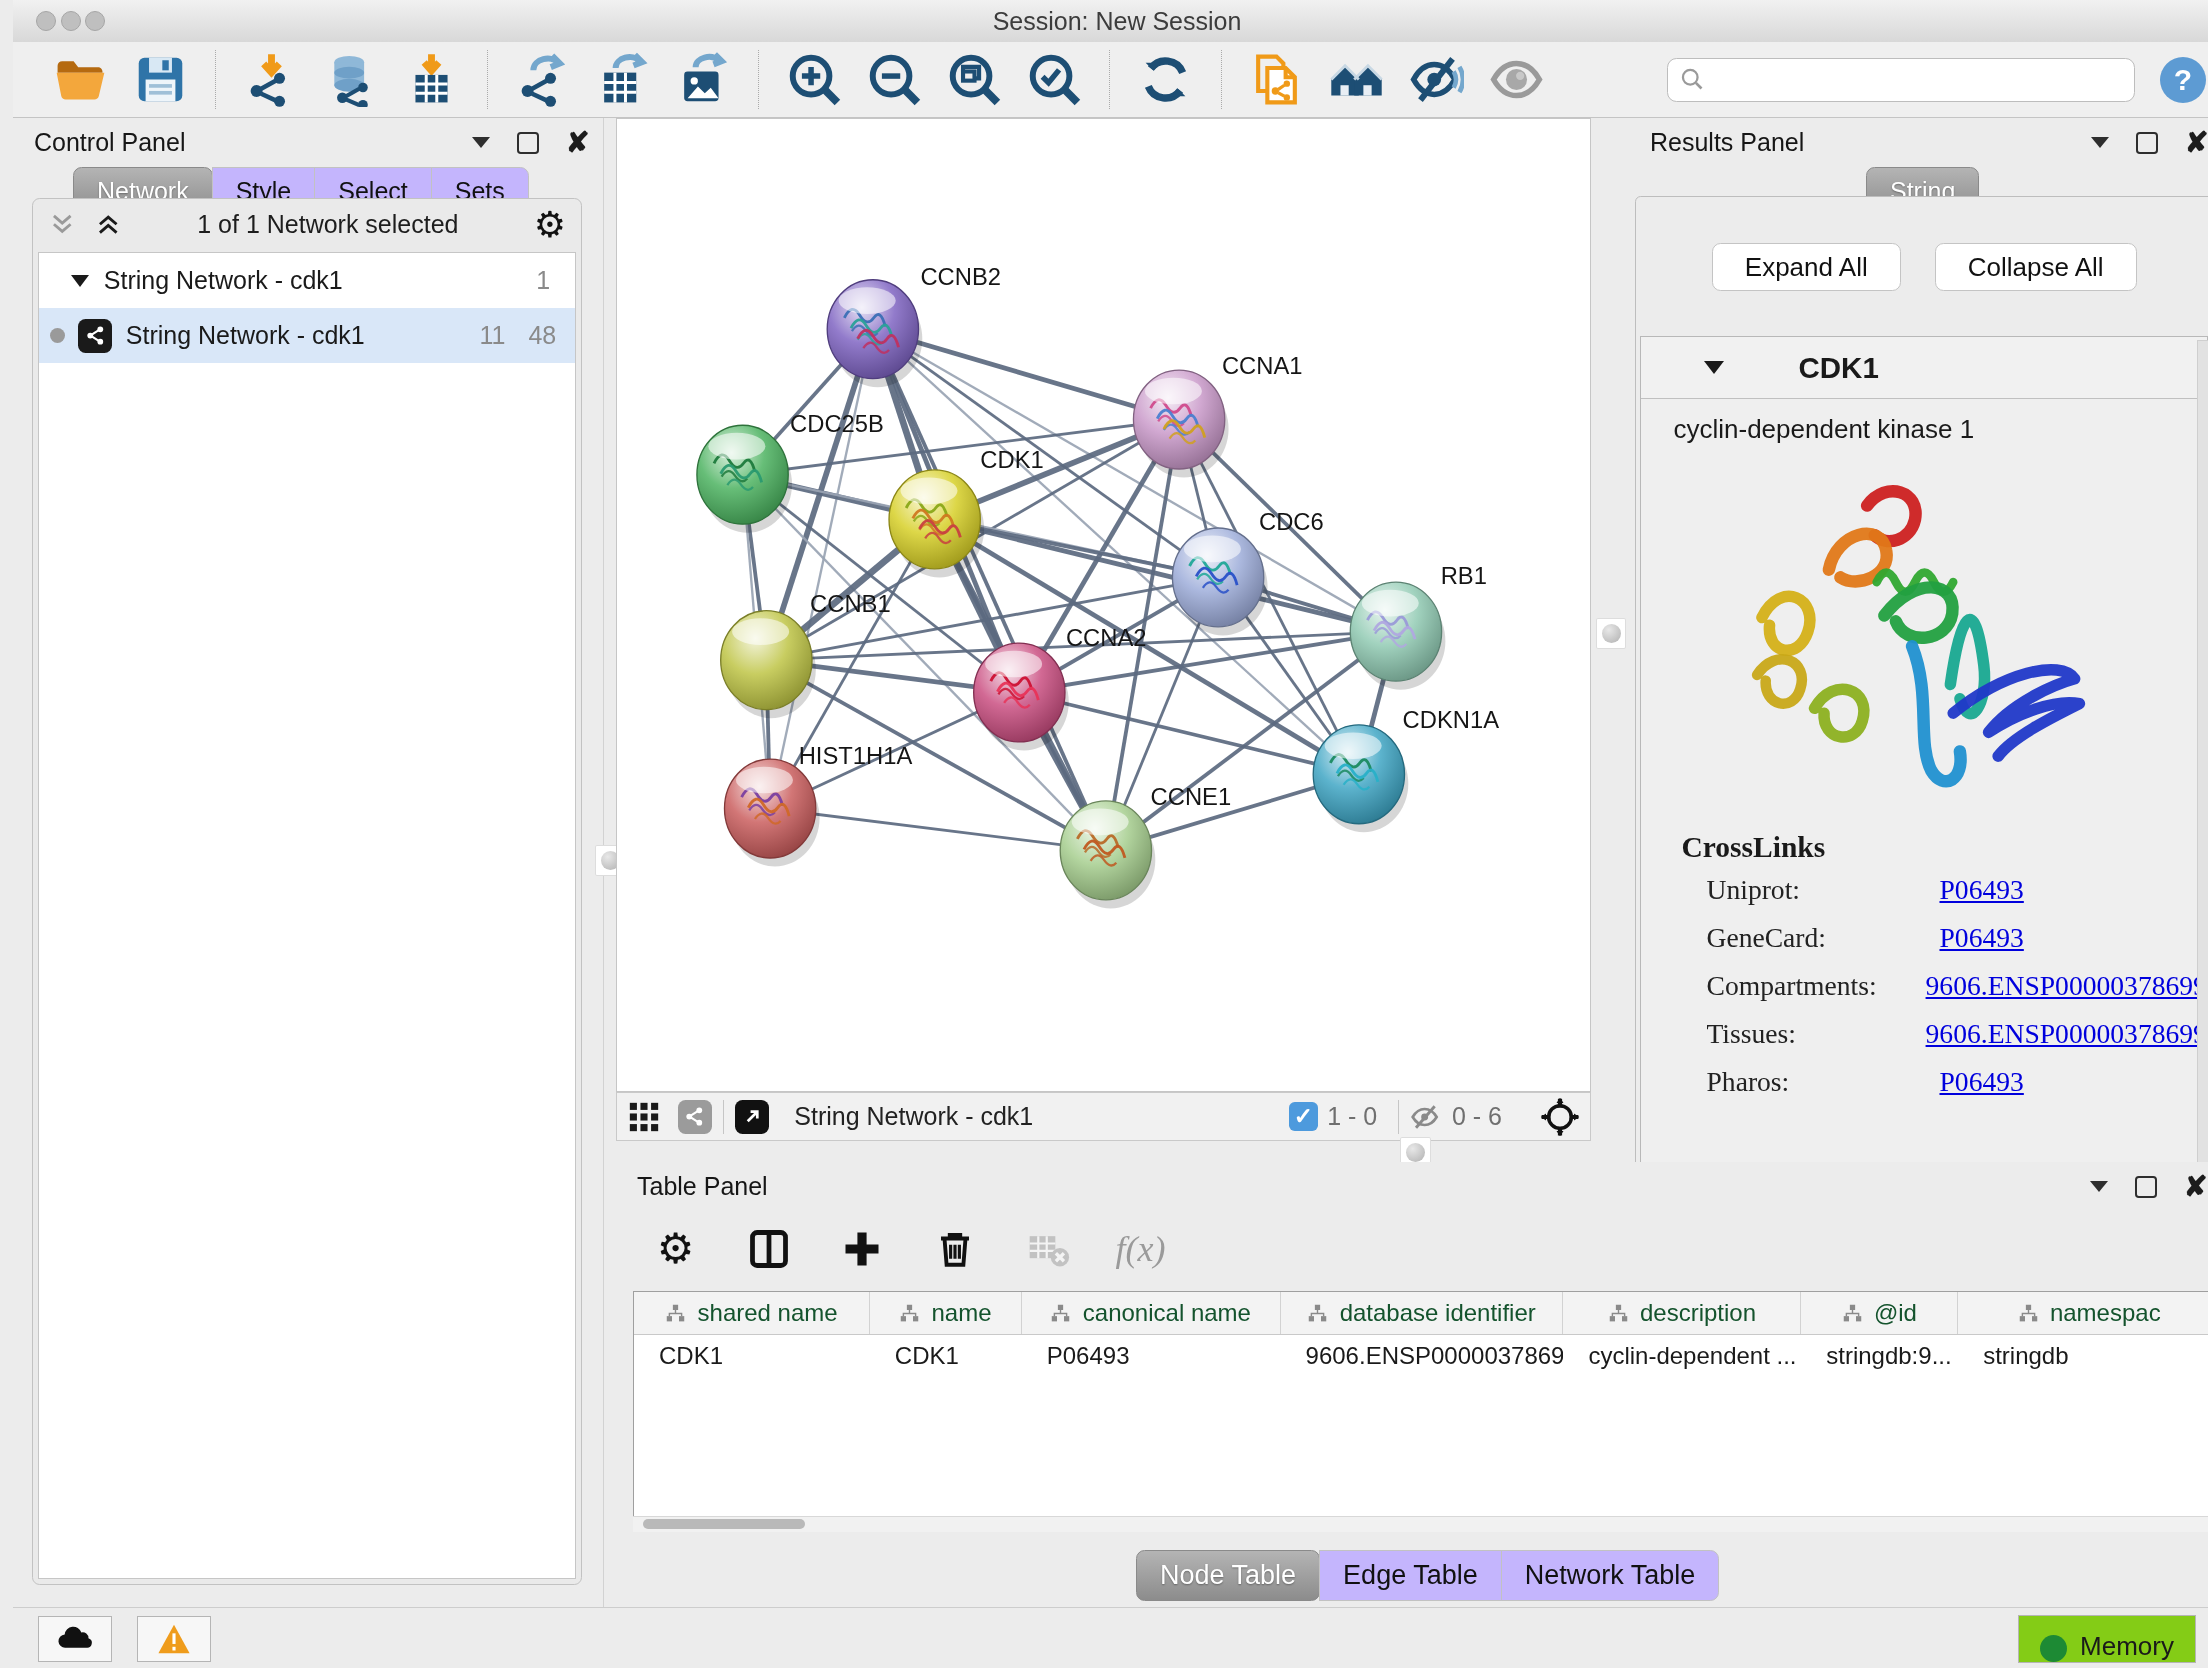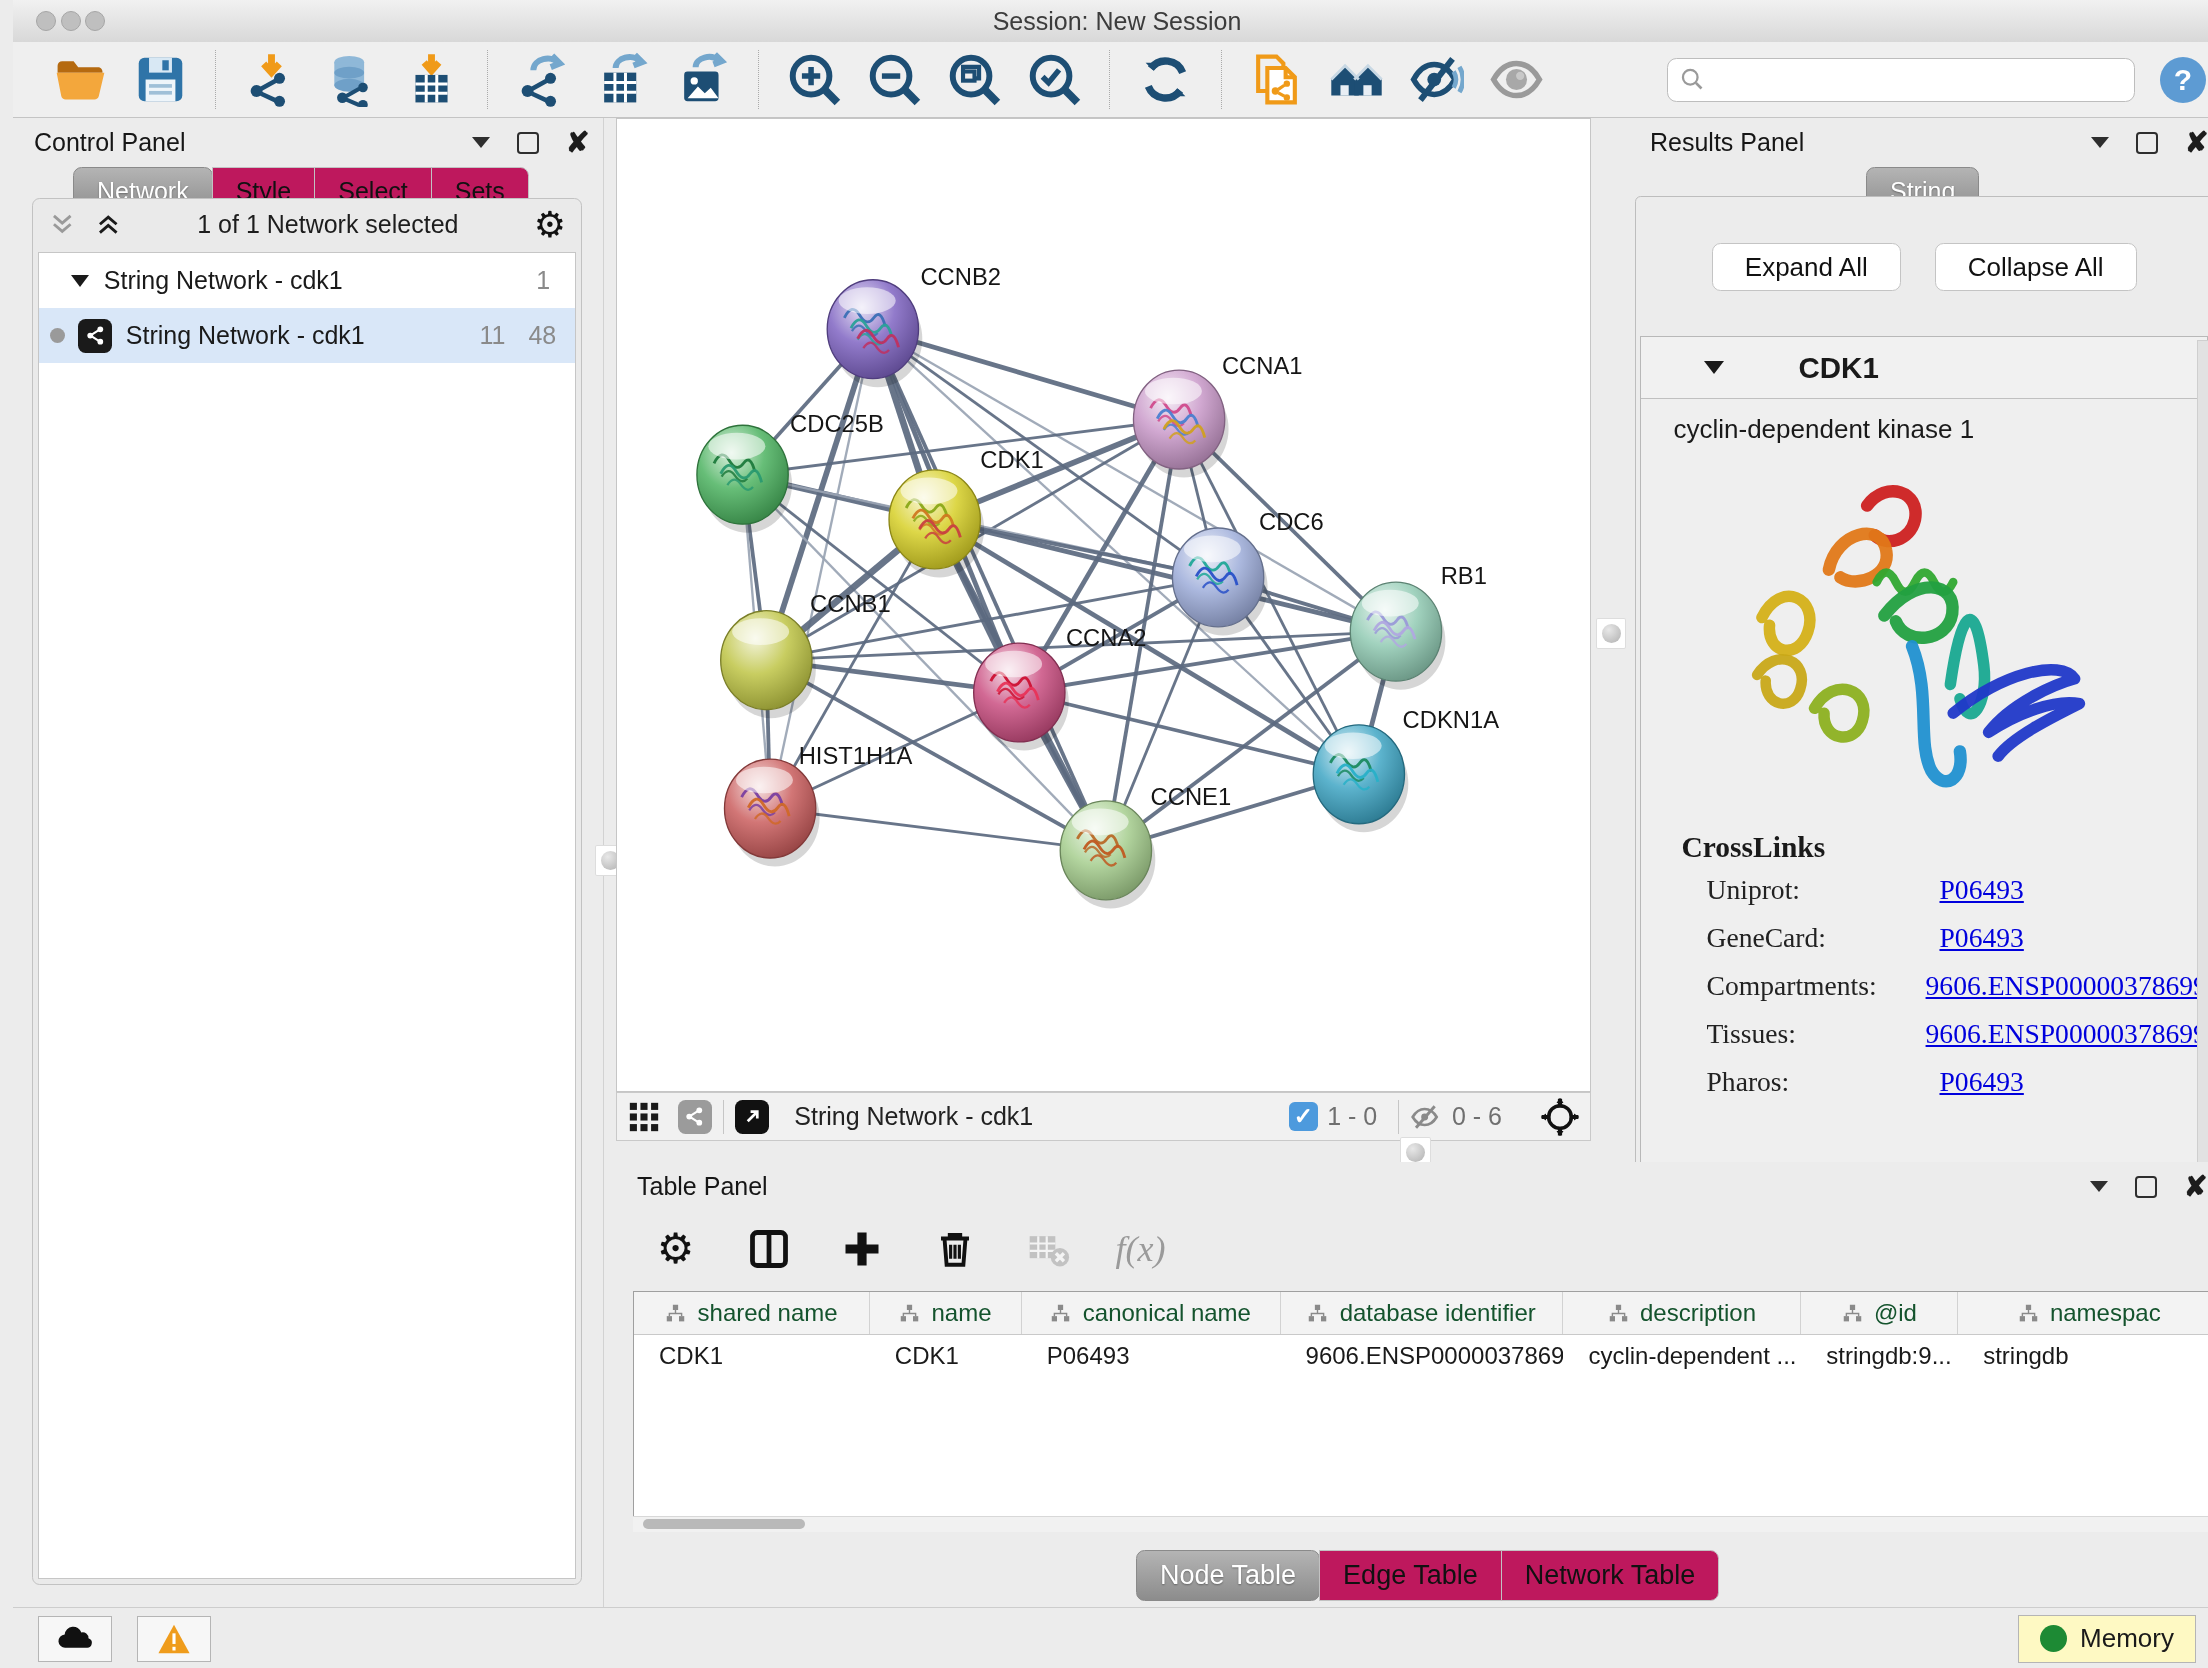--- a/index.html
+++ b/index.html
@@ -32,21 +32,21 @@
   .phead{height:38px;display:flex;align-items:center;padding:5.7px 13.3px 0 21px;}
   .phead .ptitle{font-size:25px;color:#161616;}
   .win-ctl{margin-left:auto;display:flex;align-items:center;gap:27px;}
   .tri-down{width:0;height:0;border-left:9.5px solid transparent;border-right:9.5px solid transparent;
     border-top:11.4px solid #2e2e2e;}
   .float-box{width:18px;height:18px;border:2.9px solid #2e2e2e;border-radius:3.8px;}
   .x-glyph{font-size:28.5px;font-weight:bold;color:#1c1c1c;line-height:19px;}
 
   .seg{display:flex;}
   .seg .tab{height:46px;padding:0 23px;display:flex;align-items:center;font-size:25px;
-    background:#be185d;border:1px solid #c2c2c2;margin-left:-1px;color:#111;}
+    background:#c4b5fd;border:1px solid #c2c2c2;margin-left:-1px;color:#111;}
   .seg .tab:first-child{border-radius:8.6px 0 0 8.6px;}
   .seg .tab:last-child{border-radius:0 8.6px 8.6px 0;}
   .seg .tab.sel{background:linear-gradient(#b4b4b4,#8c8c8c);color:#fff;border-color:#8a8a8a;
     border-radius:8.6px;text-shadow:0 1px 1.9px rgba(0,0,0,.35);}
 
   
   .control-panel{left:0;top:118px;width:590px;height:1489px;background:#ececec;}
   .cp-tabs{position:absolute;left:61px;top:49px;}
   .cp-frame{position:absolute;left:19px;top:80px;width:550px;height:1387px;background:#eaeaea;
     border:1px solid #c2c2c2;border-radius:7.6px;box-sizing:border-box;}
@@ -120,22 +120,22 @@
   .hscroll{position:absolute;left:17px;right:0;top:354px;height:15px;background:#f1f1f1;
     border-top:1px solid #d8d8d8;}
   .hthumb{position:absolute;left:9.5px;top:1.9px;width:162px;height:10.5px;border-radius:5.7px;background:#b9b9b9;}
   .tp-tabs{position:absolute;left:521px;top:388px;}
 
   
   .statusbar{left:0;top:1607px;width:2208px;height:61px;background:#ececec;
     border-top:1px solid #cdcdcd;display:flex;align-items:center;}
   .sb-btn{width:72px;height:44px;background:#f7f7f7;border:1.9px solid #b5b5b5;display:flex;
     align-items:center;justify-content:center;margin-left:25px;}
-  .mem-btn{margin-left:auto;margin-right:25px;height:46px;background:#fef9c3;border:1px solid #b5b5b5;
-    display:flex;align-items:center;gap:13.3px;padding:0 21px;font-size:26px;}
+  .mem-btn{margin-left:auto;margin-right:25px;height:46px;background:#84cc16;border:1px solid #b5b5b5;
+    display:flex;align-items:flex-end;gap:13.3px;padding:0 21px;font-size:26px;}
   .mem-dot{width:27px;height:27px;border-radius:50%;background:#1d8a34;}
 
   svg text{font-family:"Liberation Sans",sans-serif;}
 </style>
 </head>
 <body>
 
 <div class="window">
 
   <div class="abs titlebar">

